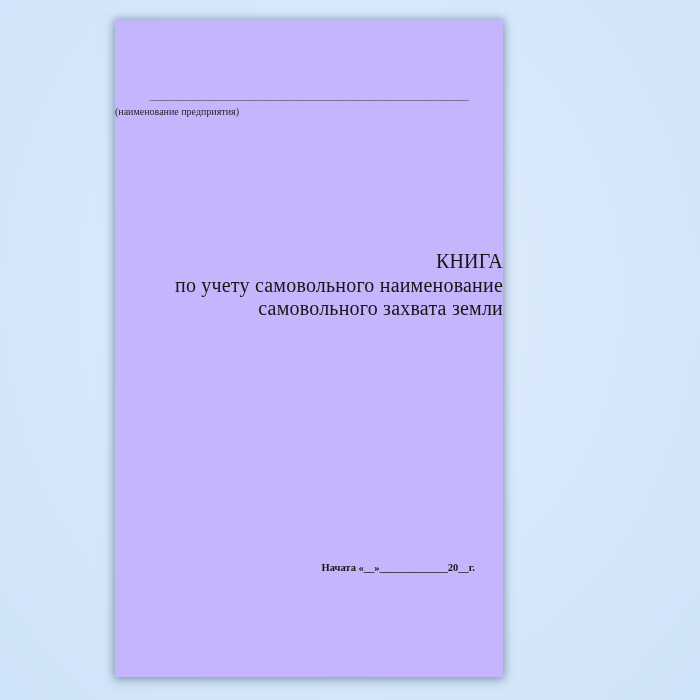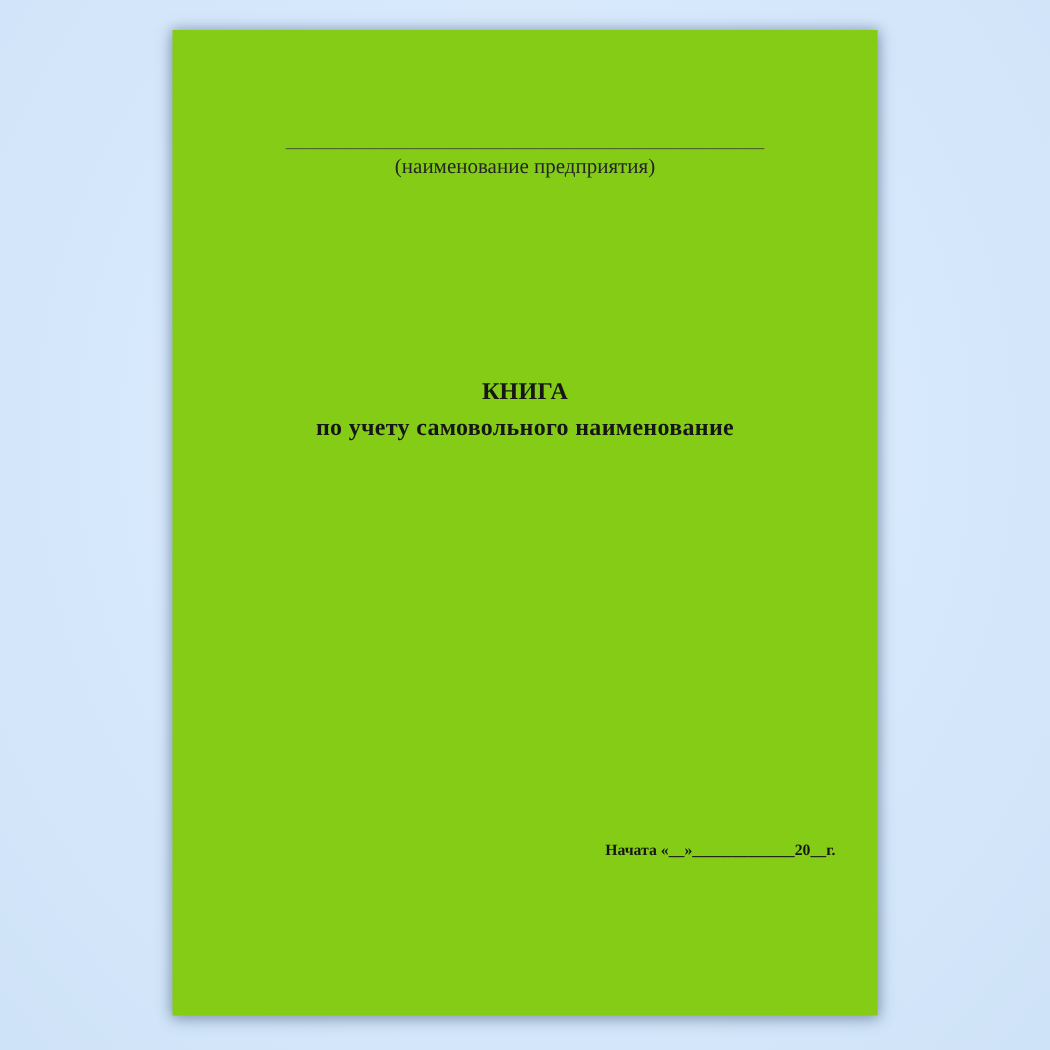--- a/index.html
+++ b/index.html
@@ -11,56 +11,55 @@
     height: 700px;
     overflow: hidden;
     font-family: "Liberation Serif", "DejaVu Serif", serif;
     background: radial-gradient(ellipse at 50% 42%, #e1eefd 0%, #d6e8fb 55%, #cfe3f8 100%);
     position: relative;
   }
   .paper {
     position: absolute;
     left: 115px;
     top: 20px;
-    width: 470px;
+    width: 388px;
     height: 657px;
-    background: #84cc16;
+    background: #c4b5fd;
     box-shadow: 0 0 8px 1px rgba(92, 116, 145, 0.55),
                 0 3px 10px rgba(92, 116, 145, 0.35);
   }
   .company-line {
     position: absolute;
     top: 68px;
     left: 0;
     width: 100%;
     text-align: center;
     font-size: 11px;
     line-height: 14px;
     color: #3a3a3a;
     white-space: nowrap;
     letter-spacing: 0;
   }
   .company-caption {
     position: absolute;
     top: 85px;
     left: 0;
     width: 100%;
-    text-align: center;
-    font-size: 14px;
+    font-size: 10px;
     line-height: 13px;
     color: #262626;
   }
   .doc-title {
     position: absolute;
     top: 230px;
     left: 0;
     width: 100%;
-    text-align: center;
-    font-weight: bold;
-    font-size: 16px;
+    text-align: right;
+    font-weight: normal;
+    font-size: 20px;
     line-height: 23.5px;
     color: #161616;
     letter-spacing: 0.2px;
   }
   .dates {
     position: absolute;
     top: 536px;
     right: 28px;
     text-align: right;
     font-weight: bold;
@@ -75,19 +74,20 @@
 
 <div class="paper">
 
   <div class="company-line">__________________________________________________________</div>
 
   <div class="company-caption">(наименование предприятия)</div>
 
   <div class="doc-title">
     <div>КНИГА</div>
     <div>по учету самовольного наименование</div>
+    <div>самовольного захвата земли</div>
   </div>
 
   <div class="dates">
     <div>Начата «__»_____________20__г.</div>
   </div>
 
 </div>
 
 </body></html>

